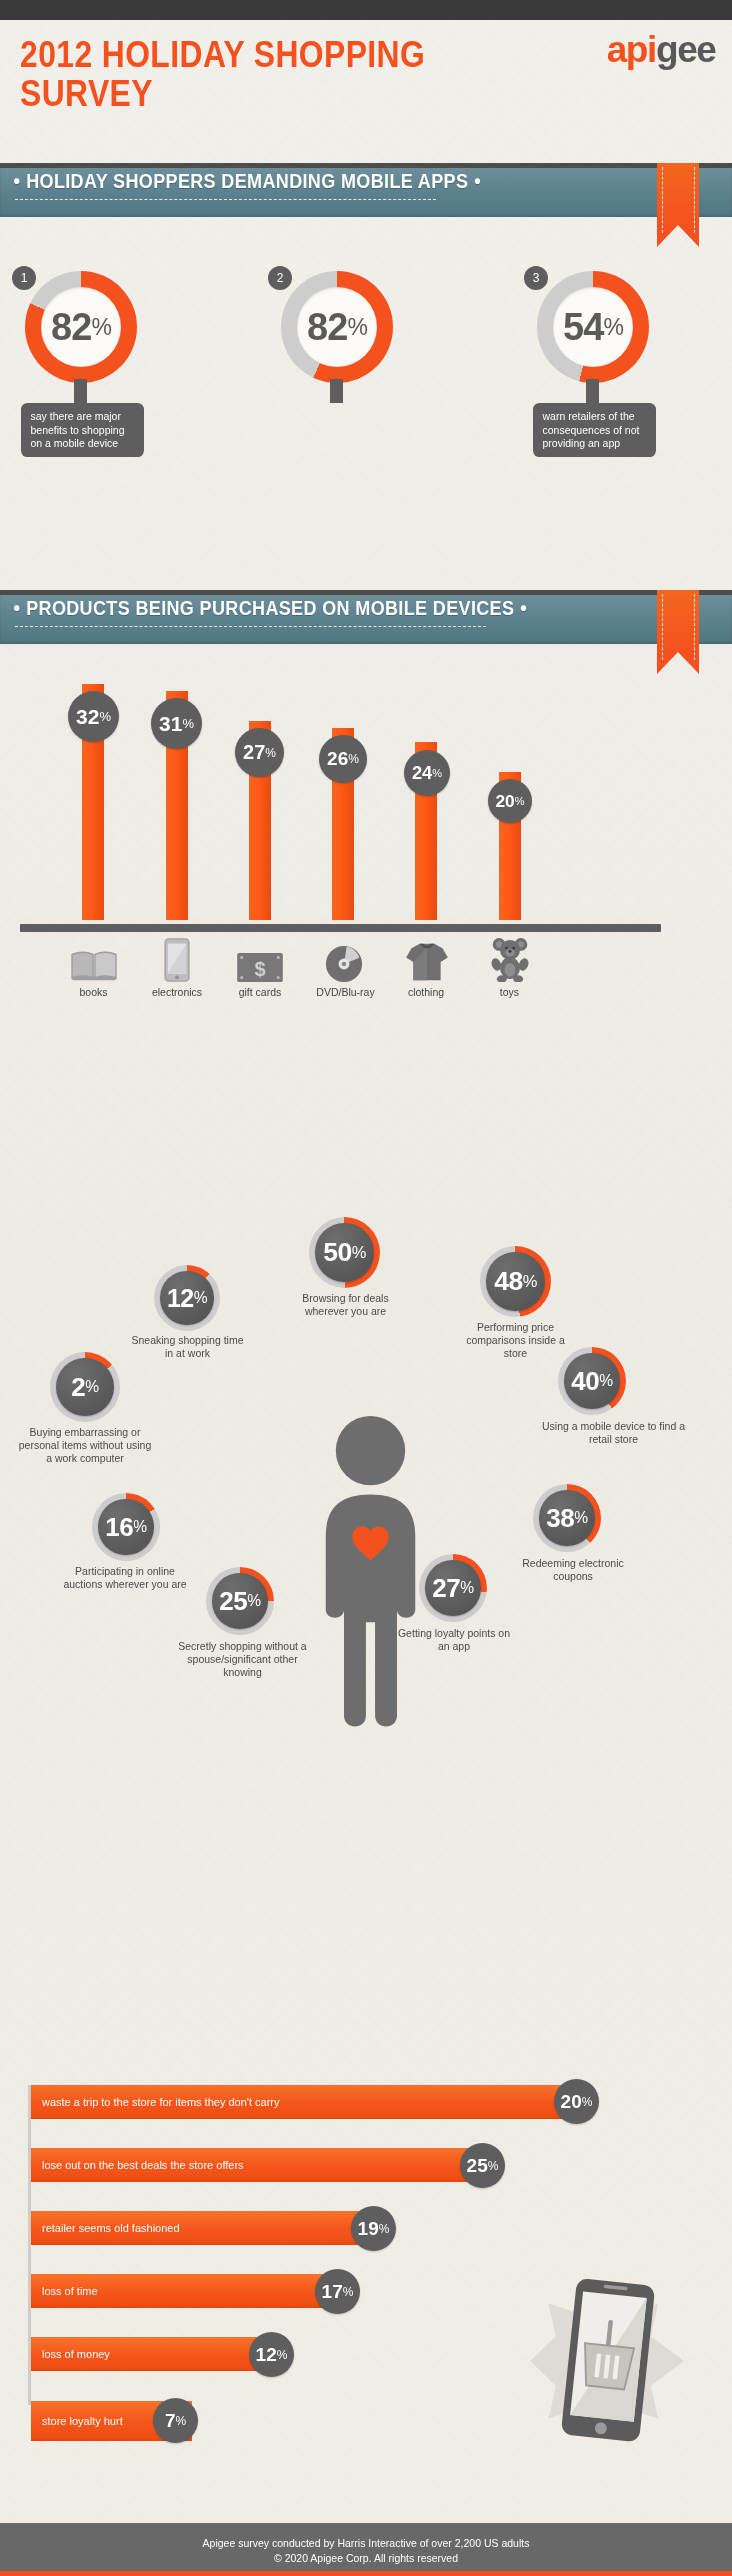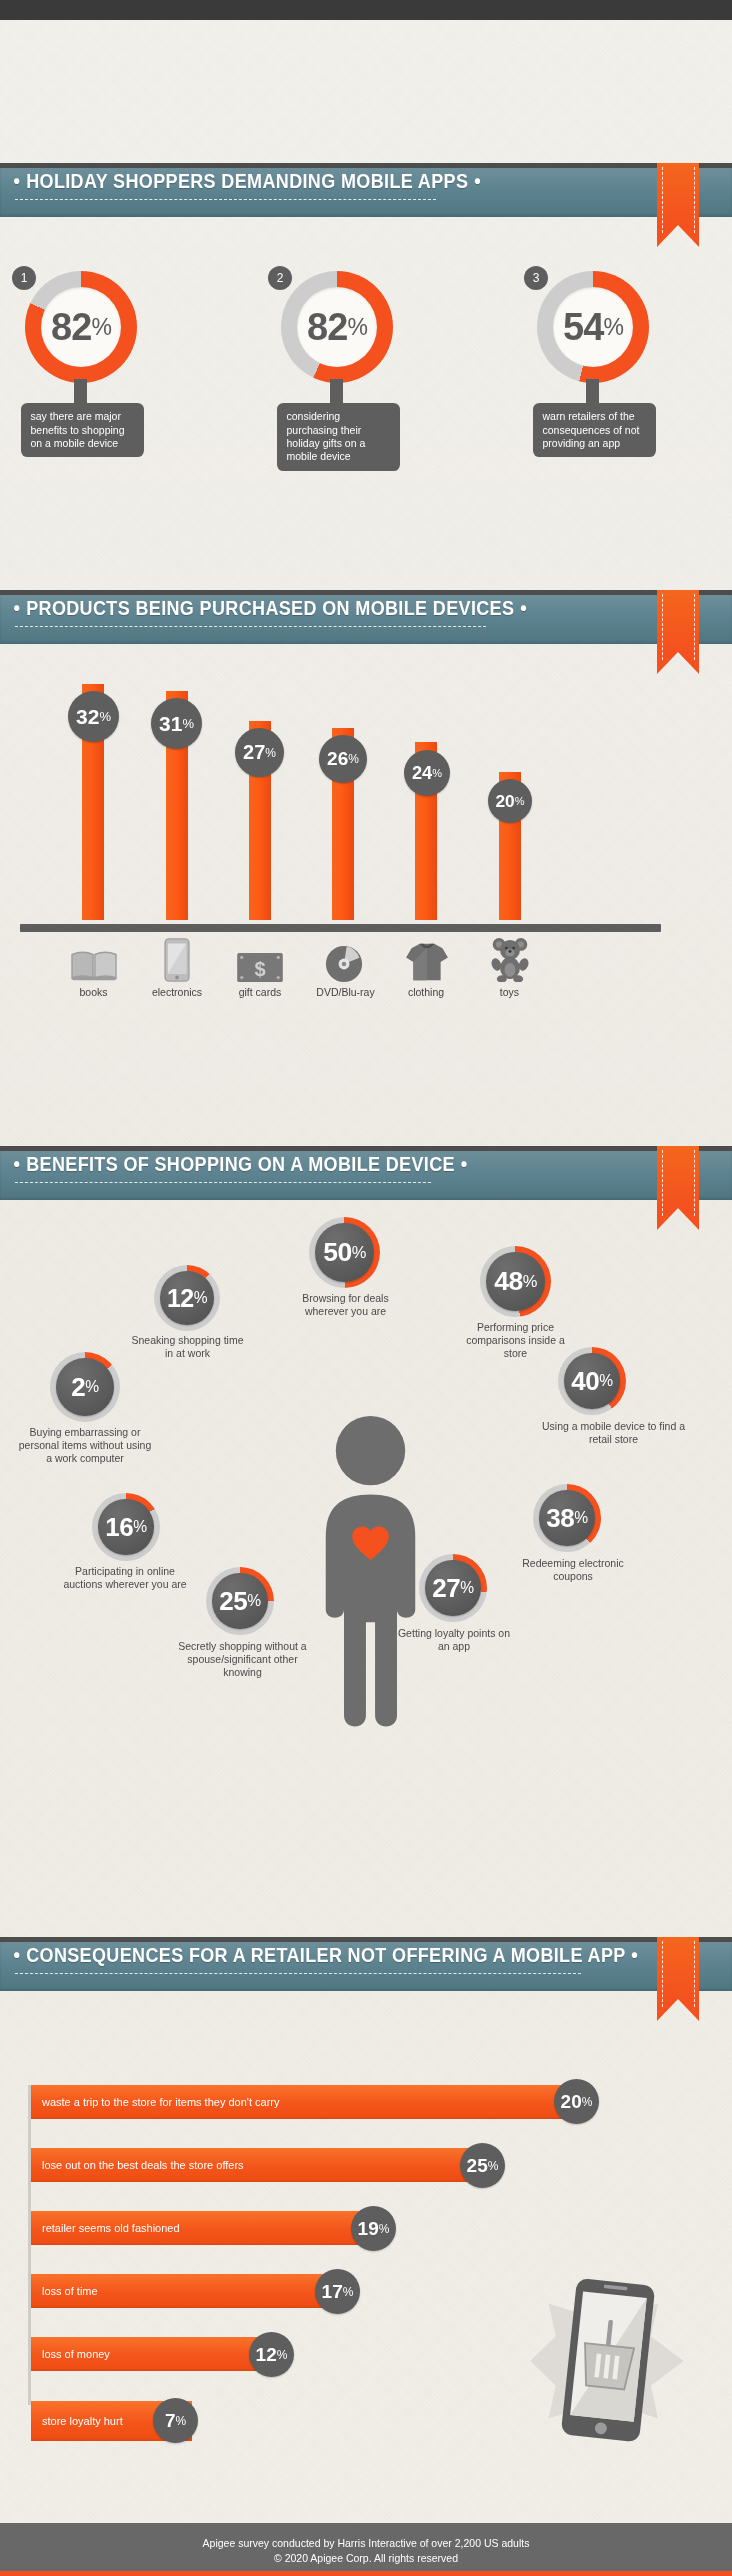--- a/index.html
+++ b/index.html
@@ -226,20 +226,26 @@
     background: #f4511e;
   }
 </style>
 </head>
 <body>
 
 <div id="page">
 
   <div class="topbar"></div>
 
+  <div class="header">
+    <div class="main-title">2012 HOLIDAY SHOPPING SURVEY</div>
+    <div class="logo">
+      <span class="api">api</span><span class="gee">gee</span>
+    </div>
+  </div>
 
   <div class="band" style="top:163px">
     <div class="band-top-rule"></div>
     <div class="band-bar"></div>
     <div class="band-title">
       <span class="dot">●</span>
       <span>HOLIDAY SHOPPERS DEMANDING MOBILE APPS</span>
       <span class="dot">●</span>
     </div>
     <div class="band-dash" style="width:421px"></div>
@@ -268,21 +274,20 @@
     <div class="gauge">
       <div class="ring" style="background:conic-gradient(#f4511e 0deg 205.2deg, #cdcdcd 205.2deg 360deg)"></div>
       <div class="hole"></div>
       <div class="val">
           <span>82</span>
           <span class="pct">%</span>
         </div>
     </div>
     <div class="badge-num" style="left:-13px; top:-5.5px">2</div>
     <div class="stem" style="left:49px; top:108px"></div>
-    <div class="caption-box" style="left:-3.7px; top:132px; width:123px">considering purchasing their holiday gifts on a mobile device</div>
   </div>
 
   <div class="gauge-wrap" style="left:537px; top:271px">
     <div class="gauge">
       <div class="ring" style="background:conic-gradient(#f4511e 0deg 194.4deg, #cdcdcd 194.4deg 360deg)"></div>
       <div class="hole"></div>
       <div class="val">
           <span>54</span>
           <span class="pct">%</span>
         </div>
@@ -405,35 +410,20 @@
     </div>
 
     <div class="cat-label" style="left:66px;  top:295px; width:55px">books</div>
     <div class="cat-label" style="left:145px; top:295px; width:64px">electronics</div>
     <div class="cat-label" style="left:229px; top:295px; width:62px">gift cards</div>
     <div class="cat-label" style="left:308px; top:295px; width:75px">DVD/Blu-ray</div>
     <div class="cat-label" style="left:395px; top:295px; width:62px">clothing</div>
     <div class="cat-label" style="left:482px; top:295px; width:55px">toys</div>
   </div>
 
-  <div class="band" style="top:1146px">
-    <div class="band-top-rule"></div>
-    <div class="band-bar"></div>
-    <div class="band-title">
-      <span class="dot">●</span>
-      <span>BENEFITS OF SHOPPING ON A MOBILE DEVICE</span>
-      <span class="dot">●</span>
-    </div>
-    <div class="band-dash" style="width:416px"></div>
-    <div class="ribbon" style="left:657px">
-      <div class="body"></div>
-      <div class="tail"></div>
-      <div class="stitch"></div>
-    </div>
-  </div>
 
   <div style="position:absolute; left:0; top:1217px; width:732px; height:760px">
 
     <div class="person" style="left:302px; top:197px">
       <svg width="137" height="329" viewBox="0 0 150 360">
         <circle cx="75" cy="40" r="38" fill="#6d6d6d"></circle>
         <path d="M75 88 C40 88 26 104 26 134 L26 214 C26 226 46 226 46 214 L46 150
                  L46 330 C46 346 70 346 70 330 L70 228 L80 228 L80 330
                  C80 346 104 346 104 330 L104 150 L104 214 C104 226 124 226 124 214
                  L124 134 C124 104 110 88 75 88 Z" fill="#6d6d6d"></path>
@@ -525,35 +515,20 @@
       <div class="ring" style="background:conic-gradient(#f4511e 0deg 97.2deg, #cdcdcd 97.2deg 360deg)"></div>
       <div class="inner" style="inset:6.4px"></div>
       <div class="val" style="font-size:26px">
           <span>27</span>
           <span class="pct" style="font-size:15.6px">%</span>
         </div>
     </div>
     <div class="blabel" style="left:392px; top:410px; width:124px">Getting loyalty points on an app</div>
   </div>
 
-  <div class="band" style="top:1937px">
-    <div class="band-top-rule"></div>
-    <div class="band-bar"></div>
-    <div class="band-title">
-      <span class="dot">●</span>
-      <span>CONSEQUENCES FOR A RETAILER NOT OFFERING A MOBILE APP</span>
-      <span class="dot">●</span>
-    </div>
-    <div class="band-dash" style="width:566px"></div>
-    <div class="ribbon" style="left:657px">
-      <div class="body"></div>
-      <div class="tail"></div>
-      <div class="stitch"></div>
-    </div>
-  </div>
 
   <div style="position:absolute; left:0; top:2041px; width:732px; height:458px">
 
     <div class="hbar-axis" style="left:27.5px; top:44px; height:320px"></div>
 
     <div class="hbar" style="left:31px; top:44px;  width:549px">
       <div class="hbar-label">waste a trip to the store for items they don't carry</div>
     </div>
     <div class="bubble" style="left:554px; top:38px; width:45px; height:45px; font-size:19px">
         <span>20</span>

